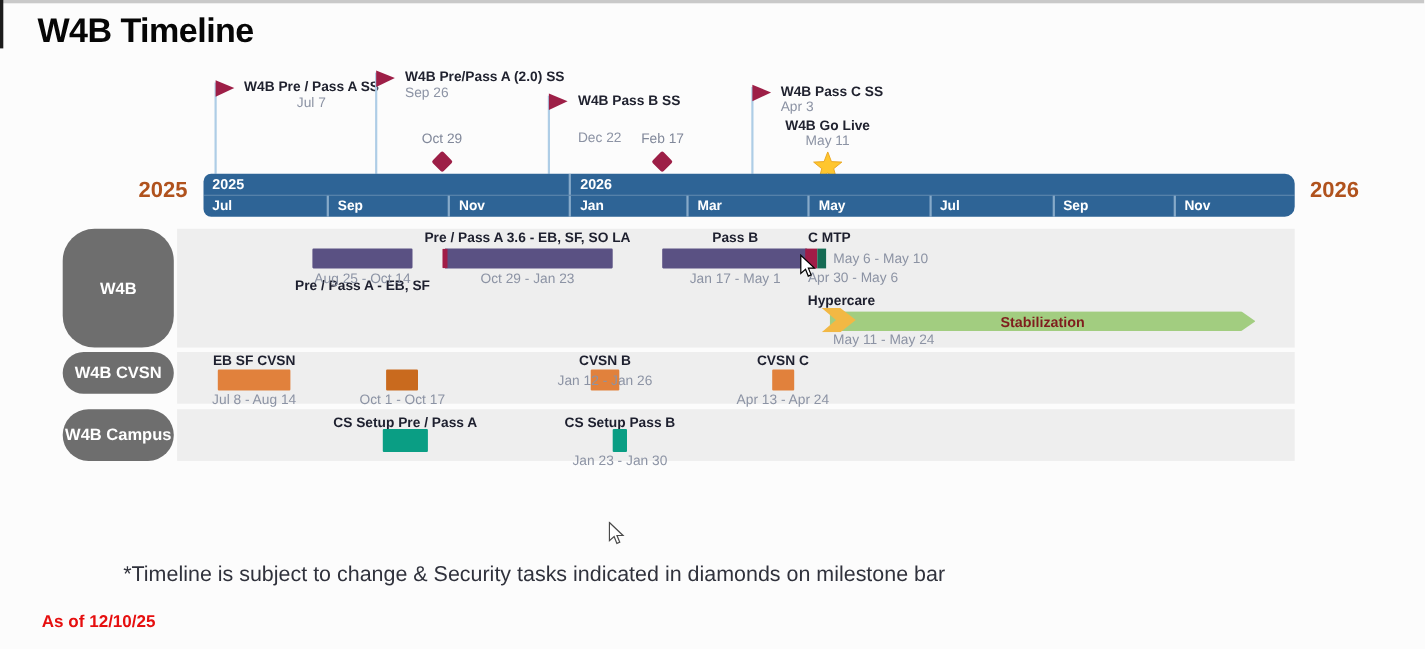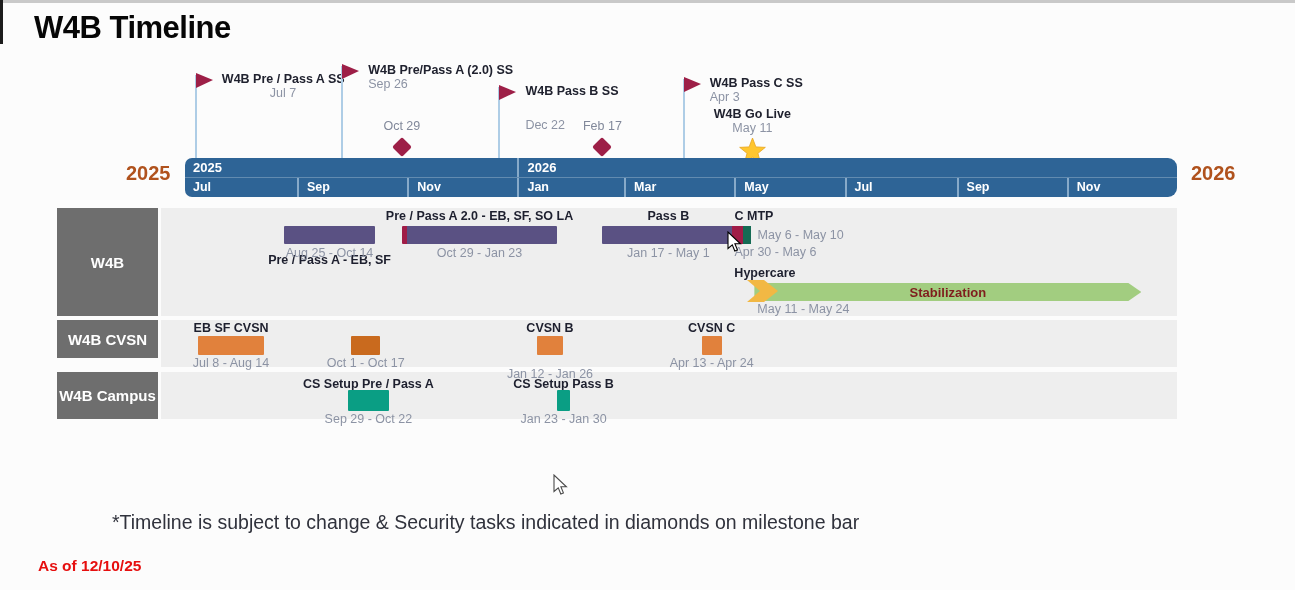--- a/index.html
+++ b/index.html
@@ -31,21 +31,21 @@
     box-sizing:border-box;overflow:hidden;
   }
   .band-cell.divided{border-left:2px solid rgba(210,228,244,0.55);}
   .ms-title{position:absolute;font-size:12.5px;font-weight:bold;color:#20222f;white-space:nowrap;}
   .ms-date{position:absolute;font-size:12.5px;color:#8c93a4;white-space:nowrap;}
   .leader{position:absolute;width:2px;background:#aecde6;}
   .flag-tri{position:absolute;width:0;height:0;border-left:17px solid #9d1f47;border-top:7px solid transparent;border-bottom:8px solid transparent;}
   .diamond{position:absolute;width:14px;height:14px;background:#9d1f47;transform:rotate(45deg);border-radius:2px;}
   .row-label{
     position:absolute;left:57px;width:101px;background:#6e6e6e;color:#fff;
-    font-weight:bold;font-size:15px;display:flex;align-items:center;justify-content:center;
+    font-weight:bold;font-size:15px;display:flex;align-items:center;justify-content:center;border-radius:29px;
   }
   .row-track{position:absolute;left:161px;width:1016px;background:#eeeeee;}
   .task-title{position:absolute;font-size:12.5px;font-weight:bold;color:#1d1f2e;white-space:nowrap;}
   .task-title.centered{text-align:center;}
   .task-date{position:absolute;font-size:12.5px;color:#8c93a4;white-space:nowrap;}
   .task-date.centered{text-align:center;}
   .task-bar{position:absolute;box-sizing:border-box;}
   .stab-arrow{
     position:absolute;display:flex;align-items:center;justify-content:center;
     clip-path:polygon(0 0,calc(100% - 13px) 0,100% 50%,calc(100% - 13px) 100%,0 100%);
@@ -119,21 +119,21 @@
       <div class="row-track" style="top: 208px; height: 108px;"></div>
       <div class="row-label" style="top: 320px; height: 38px;">W4B CVSN</div>
       <div class="row-track" style="top: 320px; height: 47px;"></div>
       <div class="row-label" style="top: 372px; height: 47px;">W4B Campus</div>
       <div class="row-track" style="top: 372px; height: 47px;"></div>
     </div>
   <div id="tasks" class="abs" style="left:0;top:0;width:100%;height:100%;">
       <div class="task-title centered" style="left: 119.554px; top: 209px; width: 420px; margin-top: 44px;">Pre / Pass A - EB, SF</div>
       <div class="task-bar" style="left: 284.381px; top: 226px; width: 90.3461px; height: 18px; background: rgb(90, 81, 131); border-radius: 1px;"></div>
       <div class="task-date centered" style="left: 119.554px; top: 246px; width: 420px;">Aug 25 - Oct 14</div>
-      <div class="task-title centered" style="left: 269.528px; top: 209px; width: 420px;">Pre / Pass A 2.0 - EB, SF, SO LA</div>
+      <div class="task-title centered" style="left: 269.528px; top: 209px; width: 420px;">Pre / Pass A 3.6 - EB, SF, SO LA</div>
       <div class="task-bar" style="left: 401.831px; top: 226px; width: 155.395px; height: 18px; background: rgb(90, 81, 131); border-radius: 1px; border-left: 5px solid rgb(160, 28, 71);"></div>
       <div class="task-date centered" style="left: 269.528px; top: 246px; width: 420px;">Oct 29 - Jan 23</div>
       <div class="task-title centered" style="left: 458.352px; top: 209px; width: 420px;">Pass B</div>
       <div class="task-bar" style="left: 602.399px; top: 226px; width: 131.905px; height: 18px; background: rgb(90, 81, 131); border-radius: 1px;"></div>
       <div class="task-date centered" style="left: 458.352px; top: 246px; width: 420px;">Jan 17 - May 1</div>
       <div class="task-title" style="left: 734.497px; top: 209px;">C MTP</div>
       <div class="task-bar" style="left: 732.497px; top: 226px; width: 10.8415px; height: 18px; background: rgb(160, 28, 71);"></div>
       <div class="task-bar" style="left: 743.339px; top: 226px; width: 7.22769px; height: 18px; background: rgb(21, 107, 84);"></div>
       <div class="task-date" style="left: 757.566px; top: 228px;">May 6 - May 10</div>
       <div class="task-date" style="left: 734.497px; top: 245px;">Apr 30 - May 6</div>
@@ -145,27 +145,26 @@
         <span>Stabilization</span>
       </div>
       <div class="task-date" style="left: 757.373px; top: 302px;">May 11 - May 24</div>
       <div class="task-title centered" style="left: 21.0765px; top: 321px; width: 420px;">EB SF CVSN</div>
       <div class="task-bar" style="left: 197.648px; top: 336px; width: 66.8561px; height: 19px; background: rgb(225, 129, 60); border-radius: 1px;"></div>
       <div class="task-date centered" style="left: 21.0765px; top: 356px; width: 420px;">Jul 8 - Aug 14</div>
       <div class="task-bar" style="left: 351.237px; top: 336px; width: 28.9107px; height: 19px; background: rgb(201, 106, 30); border-radius: 1px;"></div>
       <div class="task-date centered" style="left: 155.692px; top: 356px; width: 420px;">Oct 1 - Oct 17</div>
       <div class="task-title centered" style="left: 339.998px; top: 321px; width: 420px;">CVSN B</div>
       <div class="task-bar" style="left: 537.35px; top: 336px; width: 25.2969px; height: 19px; background: rgb(225, 129, 60); border-radius: 1px;"></div>
-      <div class="task-date centered" style="left: 339.998px; top: 339px; width: 420px; margin-top: 28px;">Jan 12 - Jan 26</div>
+      <div class="task-date centered" style="left: 339.998px; top: 339px; width: 420px;">Jan 12 - Jan 26</div>
       <div class="task-title centered" style="left: 501.718px; top: 321px; width: 420px;">CVSN C</div>
       <div class="task-bar" style="left: 701.78px; top: 336px; width: 19.8761px; height: 19px; background: rgb(225, 129, 60); border-radius: 1px;"></div>
       <div class="task-date centered" style="left: 501.718px; top: 356px; width: 420px;">Apr 13 - Apr 24</div>
       <div class="task-title centered" style="left: 158.403px; top: 377px; width: 420px;">CS Setup Pre / Pass A</div>
       <div class="task-bar" style="left: 347.623px; top: 390px; width: 41.5592px; height: 21px; background: rgb(10, 158, 132); border-radius: 1px;"></div>
-      <div class="task-date centered" style="left: 158.403px; top: 412px; width: 420px;">Sep 29 - Oct 22</div>
       <div class="task-title centered" style="left: 353.55px; top: 377px; width: 420px;">CS Setup Pass B</div>
       <div class="task-bar" style="left: 557.226px; top: 390px; width: 12.6485px; height: 21px; background: rgb(10, 158, 132); border-radius: 1px;"></div>
       <div class="task-date centered" style="left: 353.55px; top: 412px; width: 420px;">Jan 23 - Jan 30</div>
     </div>
 
   <svg class="abs" style="left:727px;top:231px;" width="15" height="22" viewBox="0 0 15 22">
     <path d="M1,1 L1,17.5 L5.3,13.8 L7.8,20 L10.4,18.9 L7.9,12.8 L13.4,12.8 Z" fill="#ffffff" stroke="#000000" stroke-width="1.1"></path>
   </svg>
   <svg class="abs" style="left:553px;top:474px;" width="15" height="22" viewBox="0 0 15 22">
     <path d="M1,1 L1,17.5 L5.3,13.8 L7.8,20 L10.4,18.9 L7.9,12.8 L13.4,12.8 Z" fill="#ffffff" stroke="#4a4a4a" stroke-width="1.1"></path>

